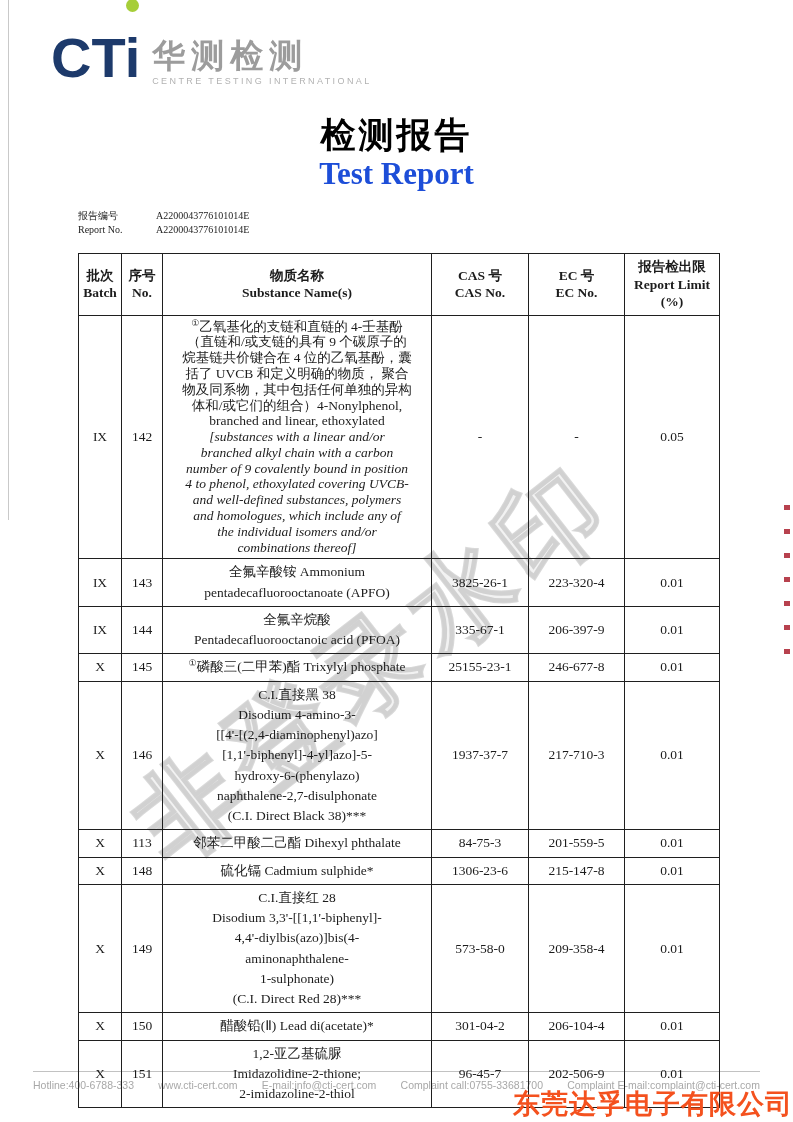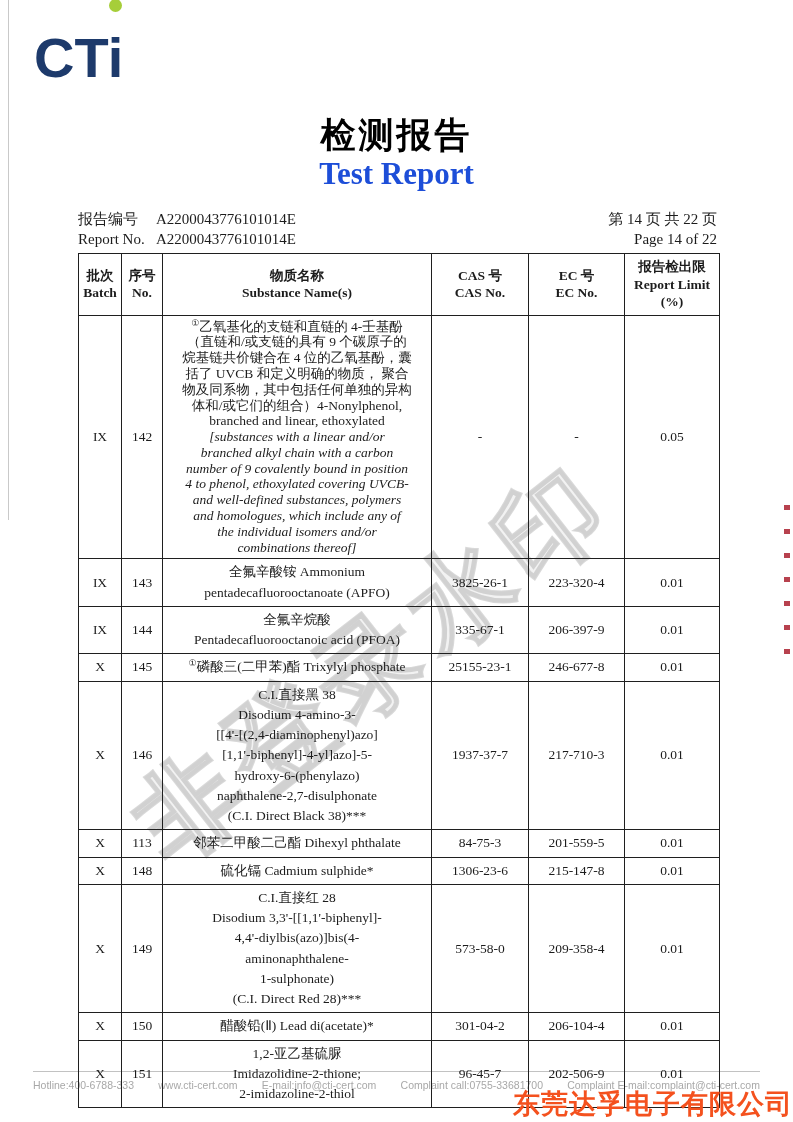--- a/index.html
+++ b/index.html
@@ -3,40 +3,40 @@
 <meta charset="utf-8">
 <style>
   html,body { margin:0; padding:0; }
   body {
     width:793px; height:1122px; background:#ffffff; position:relative;
     overflow:hidden; font-family:"Liberation Serif", serif; color:#1c1c1c;
   }
   .edge-line { position:absolute; left:8px; top:0; width:1px; height:520px; background:#c9c9c9; }
 
   
-  .logo { position:absolute; left:34px; top:16px; display:flex; align-items:flex-start; }
+  .logo { position:absolute; left:51px; top:16px; display:flex; align-items:flex-start; }
   .logo-cti { font-family:"Liberation Sans", sans-serif; font-weight:bold; color:#1d3a6b;
               font-size:56px; line-height:1; letter-spacing:0px; position:relative; padding-top:14px; }
   .logo-i { position:relative; }
   .logo-dot { position:absolute; width:13px; height:13px; border-radius:50%; background:#a6ce39;
               top:-27px; left:1px; }
   .logo-cnblock { margin-left:12px; padding-top:22px; }
   .logo-cn { font-family:"Liberation Sans", sans-serif; font-weight:bold; color:#9c9c9c;
              font-size:33px; line-height:1.1; letter-spacing:6px; }
   .logo-en { font-family:"Liberation Sans", sans-serif; color:#b2b2b2; font-size:9px;
              letter-spacing:2.4px; margin-top:2px; }
 
   
   .title-cn { position:absolute; top:112px; left:0; width:100%; text-align:center;
               font-size:35px; font-weight:bold; letter-spacing:3px; color:#000; }
   .title-en { position:absolute; top:156px; left:0; width:100%; text-align:center;
               font-size:31px; font-weight:bold; color:#1d4ed8; }
 
   
-  .meta { position:absolute; top:209px; left:78px; right:76px; font-size:15px; line-height:1.35; }
+  .meta { position:absolute; top:209px; left:78px; right:76px; font-size:10px; line-height:1.35; }
   .meta-left { float:left; }
   .meta-row { display:flex; }
   .meta-label { width:78px; }
   .meta-right { float:right; text-align:right; }
 
   
   .watermark {
     position:absolute; left:150px; top:770px; z-index:0; pointer-events:none;
     font-size:104px; font-weight:bold; letter-spacing:10px; white-space:nowrap;
     transform:rotate(-38deg); transform-origin:left center;
@@ -74,39 +74,39 @@
 </style>
 </head>
 <body>
 
 <div class="edge-line"></div>
 
 <div class="watermark">非登录水印</div>
 
 <div class="logo">
   <div class="logo-cti"><span>CT</span><span class="logo-i"><span>i</span><span class="logo-dot"></span></span></div>
+  <div class="logo-cnblock">
+    <div class="logo-cn">华测检测</div>
+    <div class="logo-en">CENTRE TESTING INTERNATIONAL</div>
+  </div>
 </div>
 
 <div class="title-cn">检测报告</div>
 <div class="title-en">Test Report</div>
 
 <div class="meta">
   <div class="meta-left">
     <div class="meta-row">
       <span class="meta-label">报告编号</span>
       <span>A2200043776101014E</span>
     </div>
     <div class="meta-row">
       <span class="meta-label">Report No.</span>
       <span>A2200043776101014E</span>
     </div>
-  </div>
-  <div class="meta-right">
-    <div>第 14 页  共 22 页</div>
-    <div>Page 14 of 22</div>
   </div>
 </div>
 
 <div class="tbl-wrap">
   <table>
     <colgroup>
         <col style="width: 43px;">
         <col style="width: 41px;">
         <col style="width: 269px;">
         <col style="width: 97px;">

